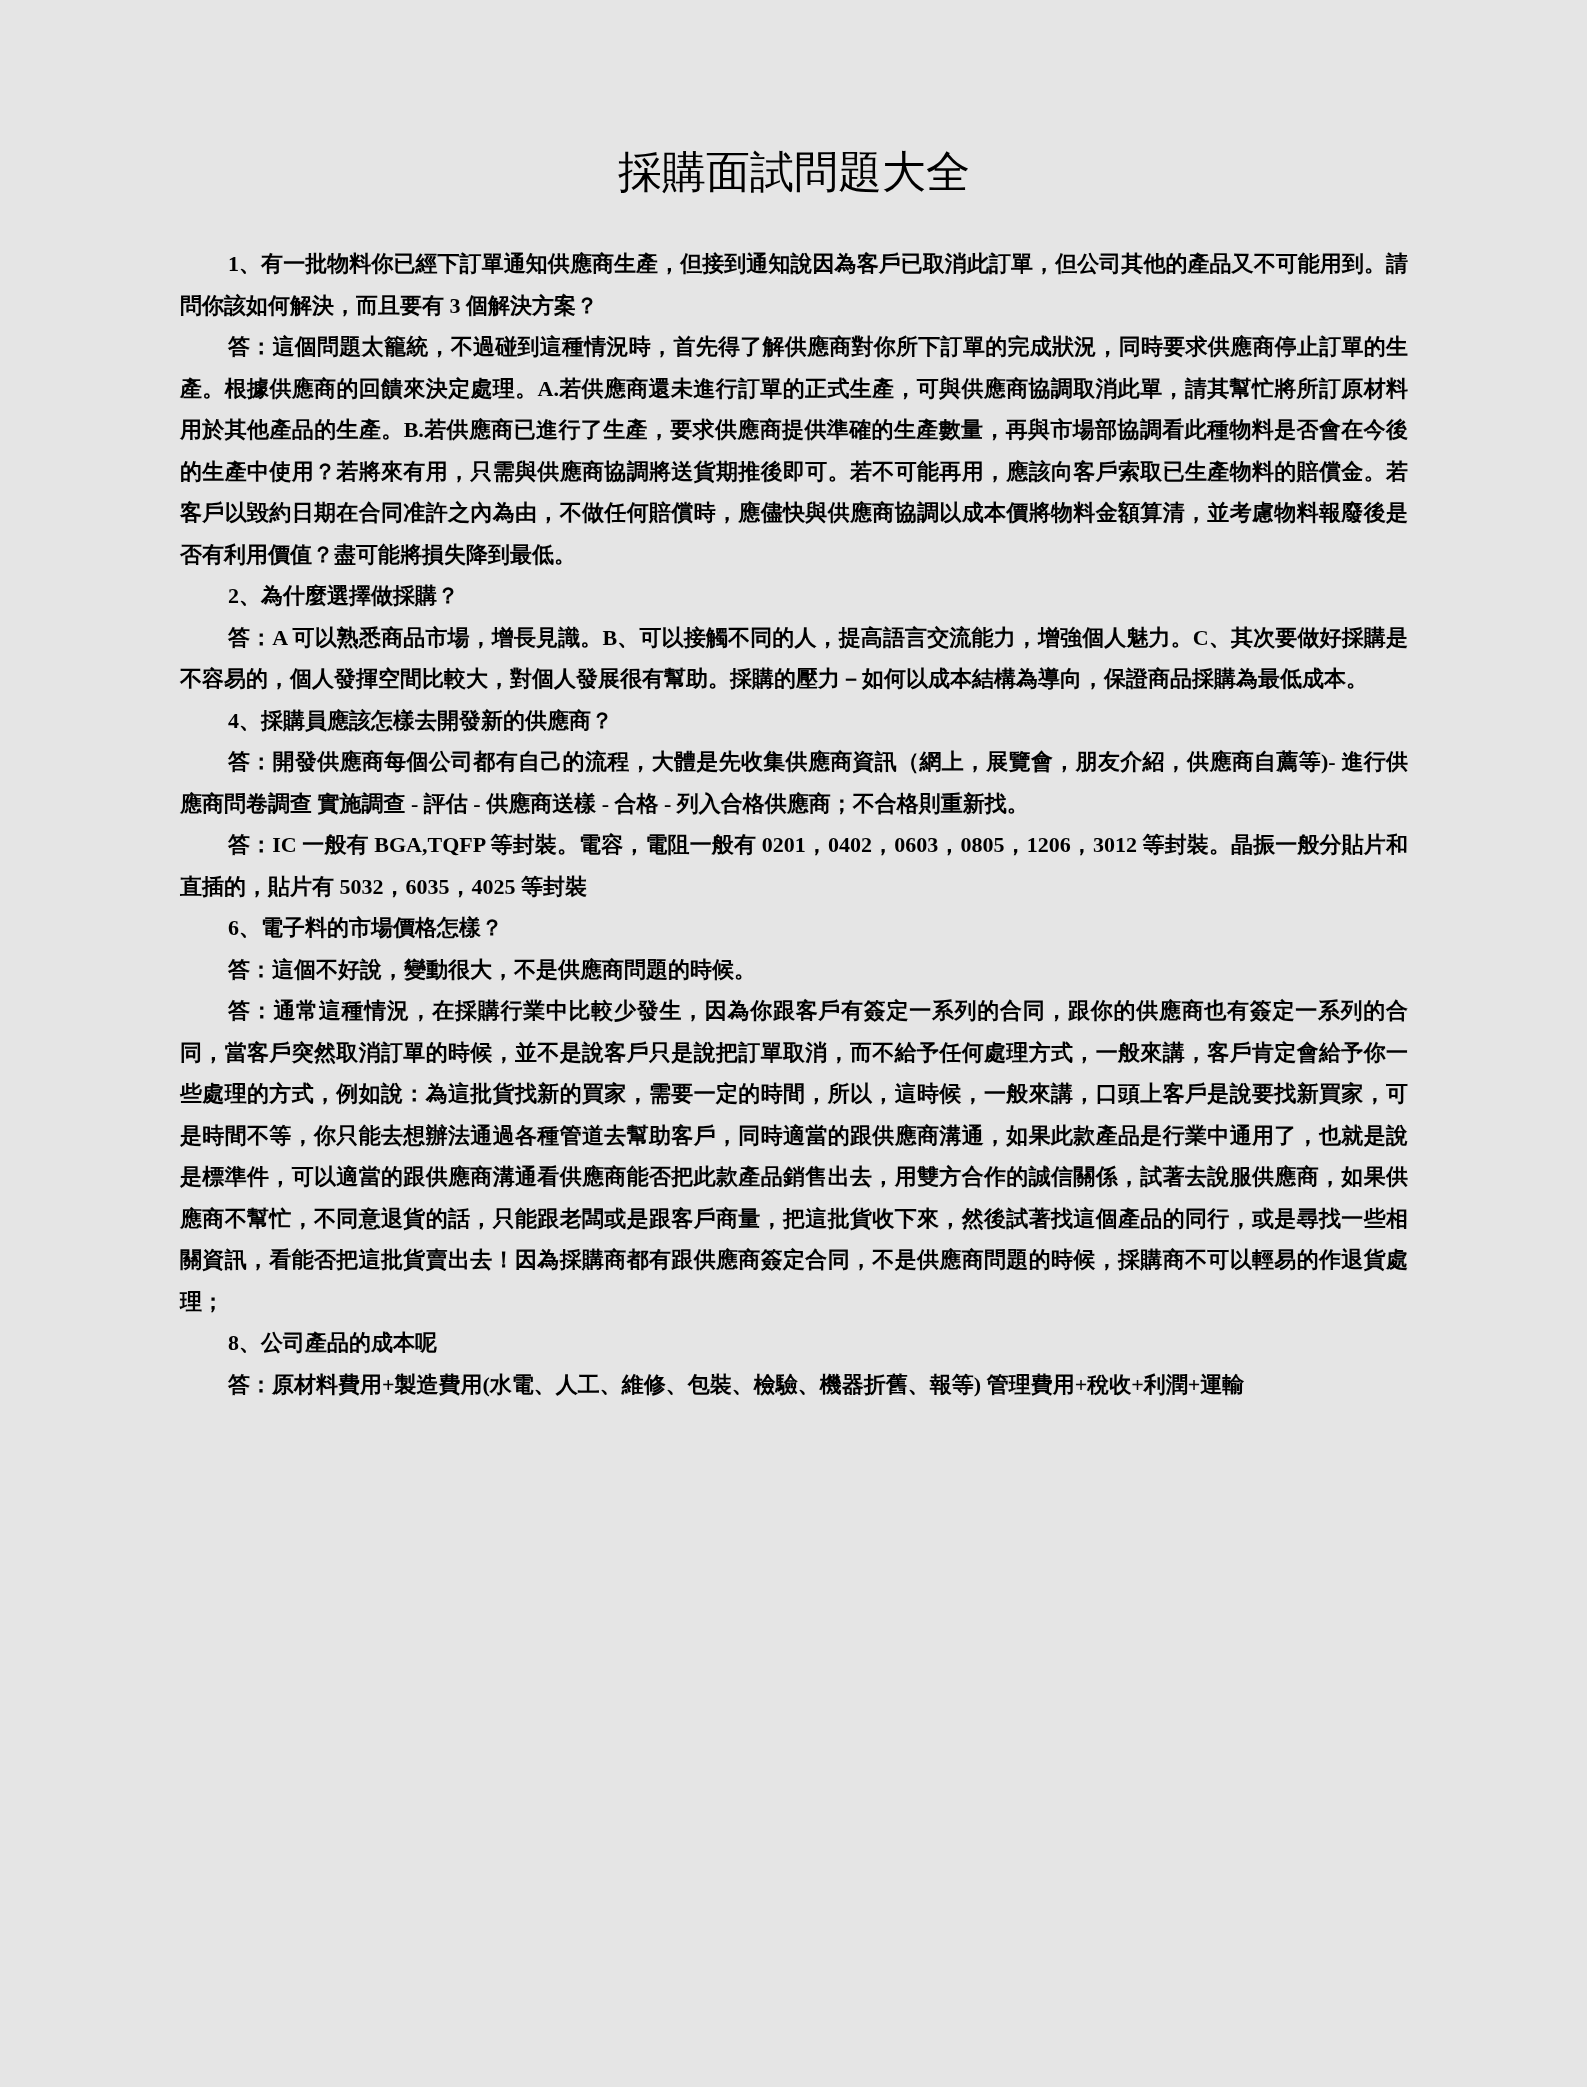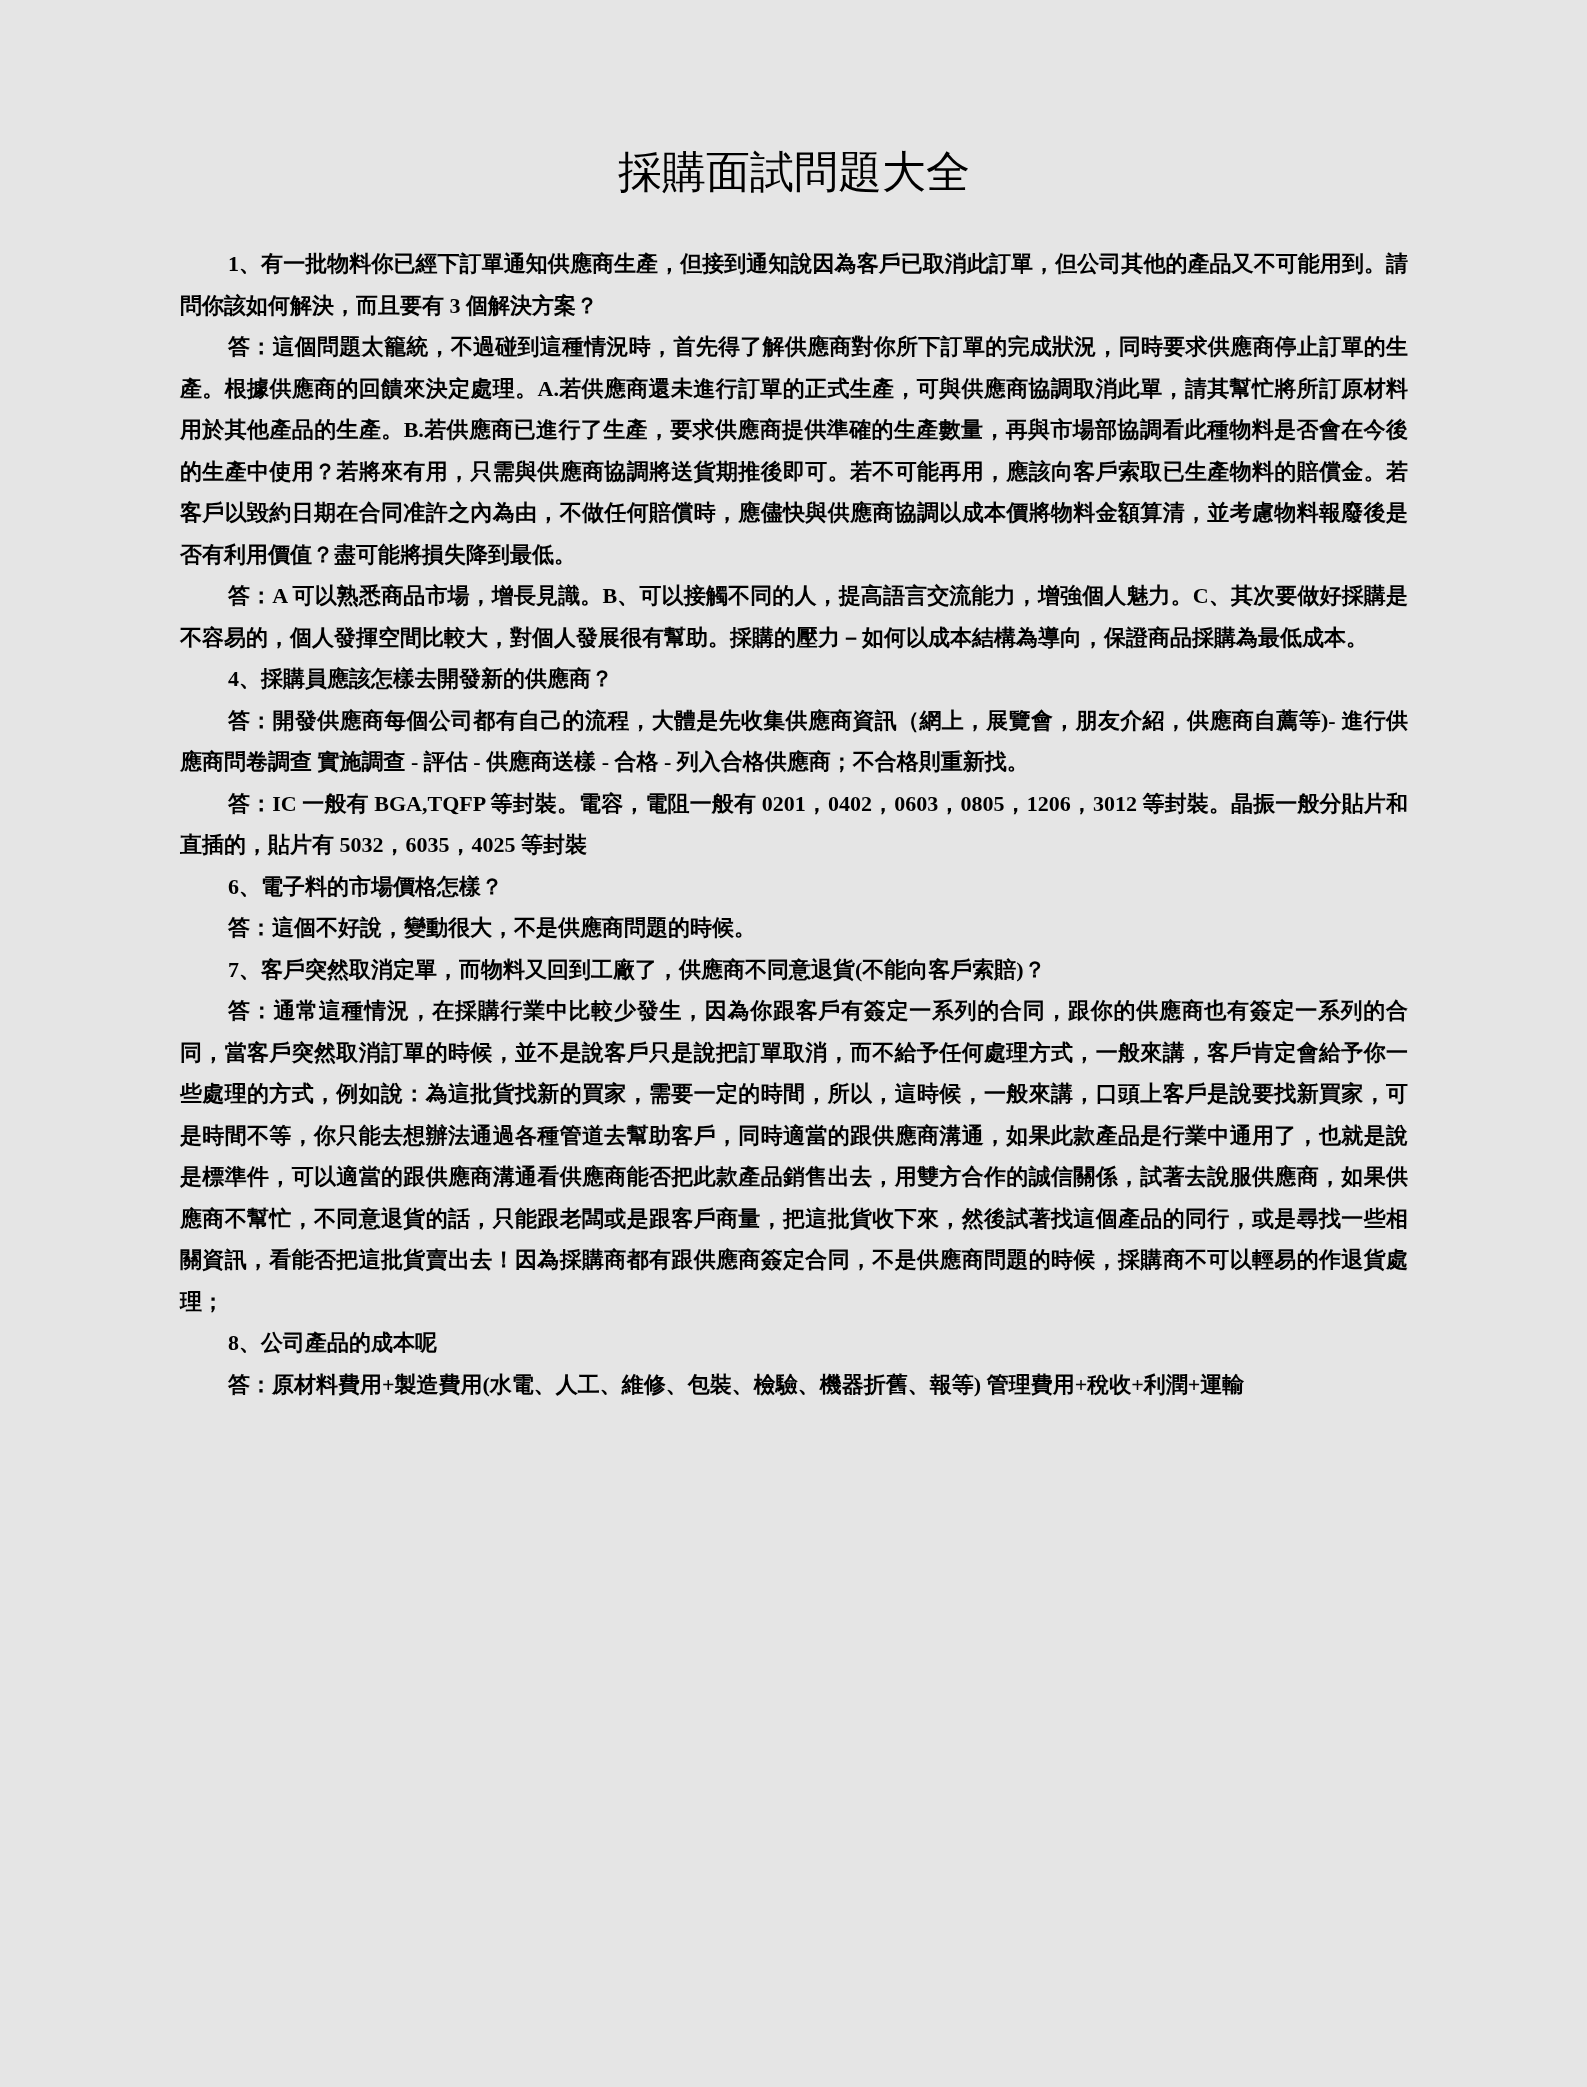--- a/index.html
+++ b/index.html
@@ -46,40 +46,40 @@
 
 <div class="page">
   <h1 class="doc-title">採購面試問題大全</h1>
 
   <section>
     <p class="question">1、有一批物料你已經下訂單通知供應商生產，但接到通知說因為客戶已取消此訂單，但公司其他的產品又不可能用到。請問你該如何解決，而且要有 3 個解決方案？</p>
     <p class="answer">答：這個問題太籠統，不過碰到這種情況時，首先得了解供應商對你所下訂單的完成狀況，同時要求供應商停止訂單的生產。根據供應商的回饋來決定處理。A.若供應商還未進行訂單的正式生產，可與供應商協調取消此單，請其幫忙將所訂原材料用於其他產品的生產。B.若供應商已進行了生產，要求供應商提供準確的生產數量，再與市場部協調看此種物料是否會在今後的生產中使用？若將來有用，只需與供應商協調將送貨期推後即可。若不可能再用，應該向客戶索取已生產物料的賠償金。若客戶以毀約日期在合同准許之內為由，不做任何賠償時，應儘快與供應商協調以成本價將物料金額算清，並考慮物料報廢後是否有利用價值？盡可能將損失降到最低。</p>
   </section>
 
   <section>
+    <p class="question">2、為什麼選擇做採購？</p>
     <p class="answer">答：A 可以熟悉商品市場，增長見識。B、可以接觸不同的人，提高語言交流能力，增強個人魅力。C、其次要做好採購是不容易的，個人發揮空間比較大，對個人發展很有幫助。採購的壓力－如何以成本結構為導向，保證商品採購為最低成本。</p>
   </section>
 
 
   <section>
     <p class="question">4、採購員應該怎樣去開發新的供應商？</p>
     <p class="answer">答：開發供應商每個公司都有自己的流程，大體是先收集供應商資訊（網上，展覽會，朋友介紹，供應商自薦等)- 進行供應商問卷調查 實施調查 - 評估 - 供應商送樣 - 合格 - 列入合格供應商；不合格則重新找。</p>
   </section>
 
   <section>
     <p class="answer">答：IC 一般有 BGA,TQFP 等封裝。電容，電阻一般有 0201，0402，0603，0805，1206，3012 等封裝。晶振一般分貼片和直插的，貼片有 5032，6035，4025 等封裝</p>
   </section>
 
   <section>
     <p class="question">6、電子料的市場價格怎樣？</p>
     <p class="answer">答：這個不好說，變動很大，不是供應商問題的時候。</p>
   </section>
 
   <section>
-    <p class="question">7、客戶突然取消定單，而物料又回到工廠了，供應商不同意退貨(不能向客戶索賠)？</p>
     <p class="answer">答：通常這種情況，在採購行業中比較少發生，因為你跟客戶有簽定一系列的合同，跟你的供應商也有簽定一系列的合同，當客戶突然取消訂單的時候，並不是說客戶只是說把訂單取消，而不給予任何處理方式，一般來講，客戶肯定會給予你一些處理的方式，例如說：為這批貨找新的買家，需要一定的時間，所以，這時候，一般來講，口頭上客戶是說要找新買家，可是時間不等，你只能去想辦法通過各種管道去幫助客戶，同時適當的跟供應商溝通，如果此款產品是行業中通用了，也就是說是標準件，可以適當的跟供應商溝通看供應商能否把此款產品銷售出去，用雙方合作的誠信關係，試著去說服供應商，如果供應商不幫忙，不同意退貨的話，只能跟老闆或是跟客戶商量，把這批貨收下來，然後試著找這個產品的同行，或是尋找一些相關資訊，看能否把這批貨賣出去！因為採購商都有跟供應商簽定合同，不是供應商問題的時候，採購商不可以輕易的作退貨處理；</p>
   </section>
 
   <section>
     <p class="question">8、公司產品的成本呢</p>
     <p class="answer">答：原材料費用+製造費用(水電、人工、維修、包裝、檢驗、機器折舊、報等) 管理費用+稅收+利潤+運輸</p>
   </section>
 </div>
 
 </body></html>

